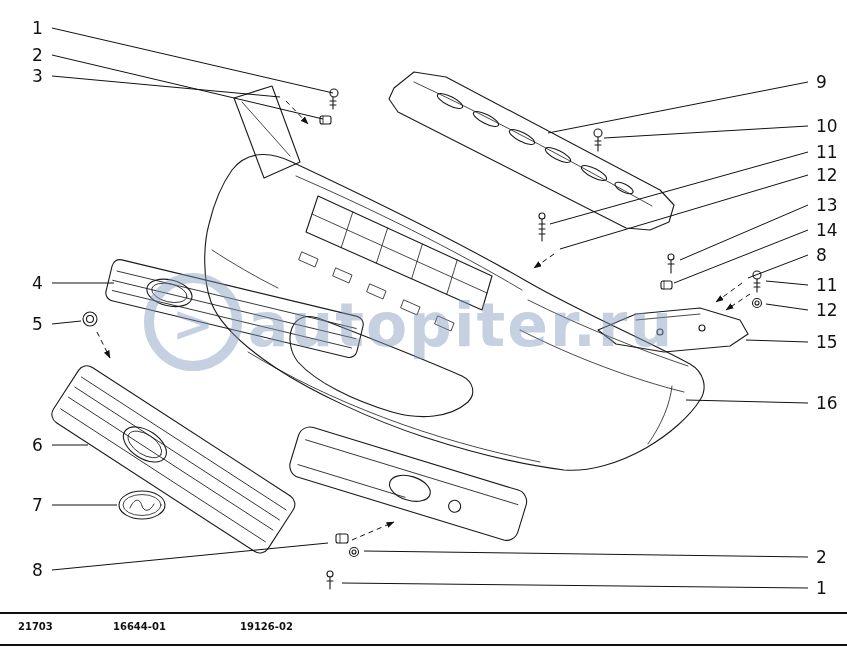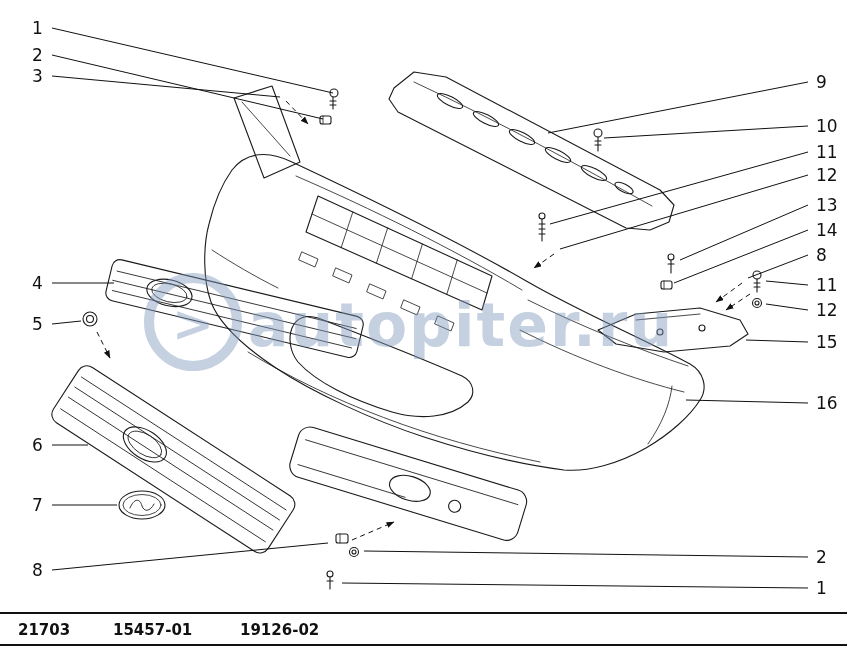--- a/index.html
+++ b/index.html
@@ -8,21 +8,21 @@
     font-family:"DejaVu Sans", "Liberation Sans", sans-serif;
   }
   .stage svg{position:absolute;top:0;left:0;}
   .callout{font-size:17px;fill:#111;}
   .footer{
     position:absolute;top:612px;left:0;width:847px;height:34px;
     border-top:2px solid #111;border-bottom:2px solid #111;box-sizing:border-box;
     background:#fff;
   }
   .footer span{
-    position:absolute;top:7px;font-size:15px;font-weight:bold;color:#111;
+    position:absolute;top:7px;font-size:10px;font-weight:bold;color:#111;
     font-family:"DejaVu Sans", "Liberation Sans", sans-serif;
   }
 </style>
 </head>
 <body>
 
 <div class="stage">
 
   <svg width="847" height="612" viewBox="0 0 847 612">
     <defs>
@@ -224,17 +224,17 @@
 
     <g opacity="0.45">
       <circle cx="193" cy="322" r="44" fill="none" stroke="#7f99bd" stroke-width="10"></circle>
       <text x="172" y="341" font-size="50" font-weight="bold" fill="#7f99bd">&gt;</text>
       <text x="248" y="346" font-size="60" font-weight="bold" fill="#7f99bd" letter-spacing="2">autopiter.ru</text>
     </g>
   </svg>
 
   <div class="footer">
     <span style="left:18px">21703</span>
-    <span style="left:113px">15457-01</span>
+    <span style="left:113px">16644-01</span>
     <span style="left:240px">19126-02</span>
   </div>
 
 </div>
 
 </body></html>

